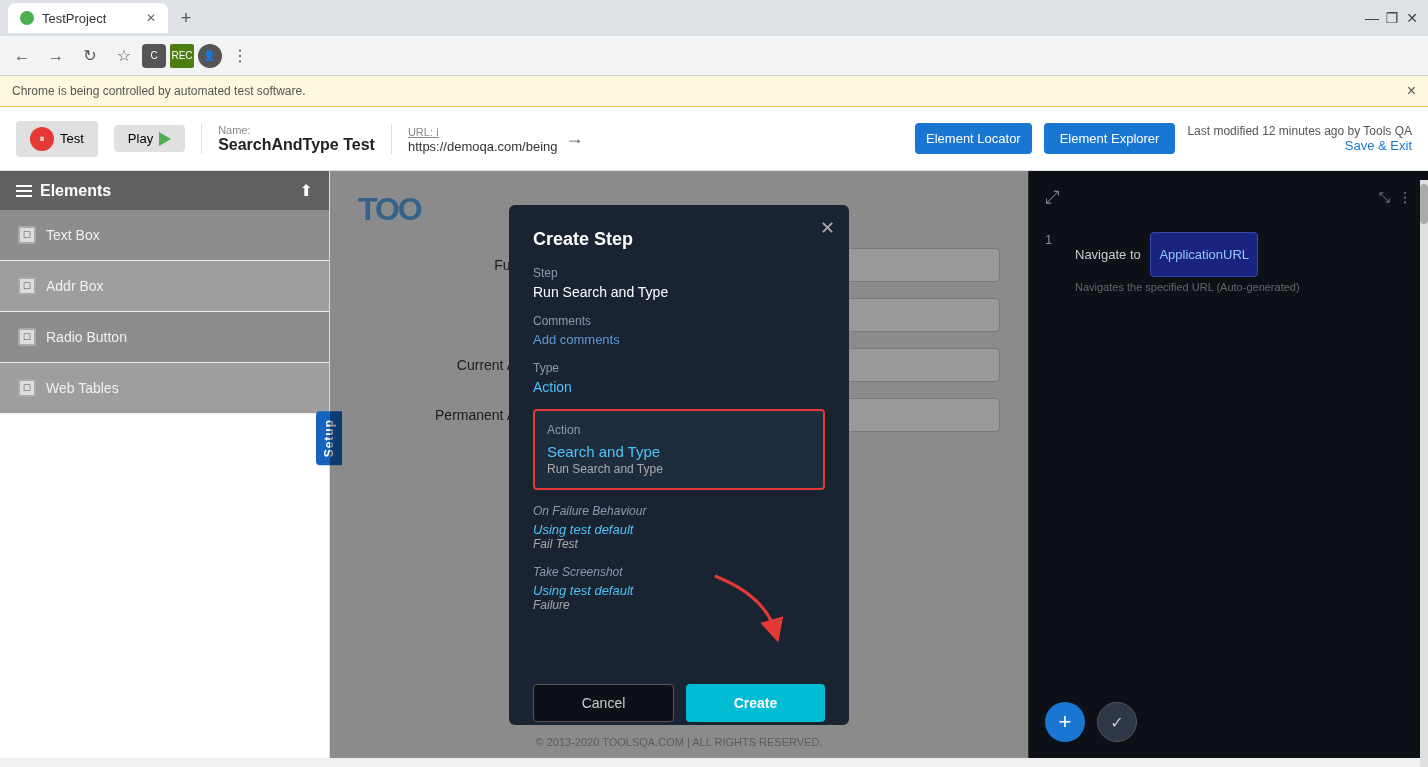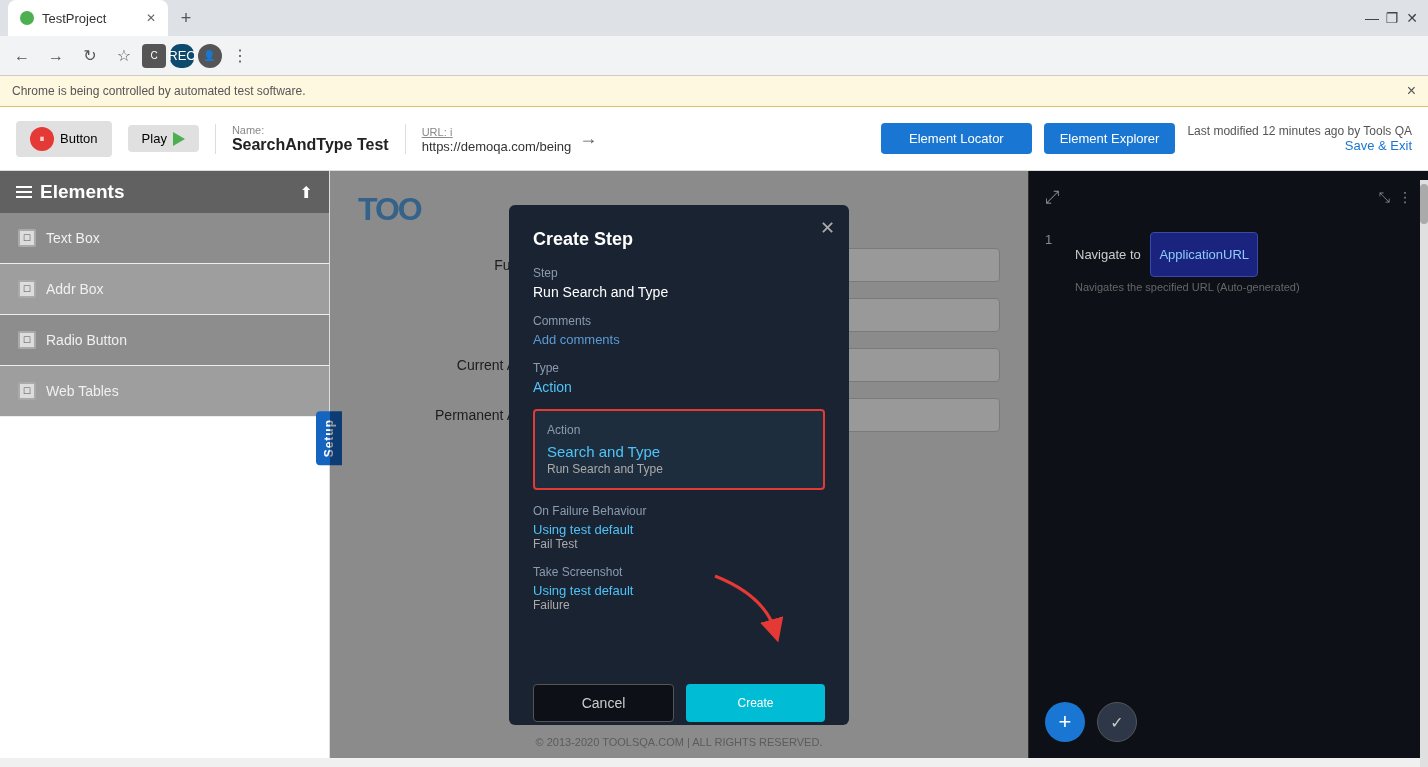--- a/index.html
+++ b/index.html
@@ -1,18 +1,18 @@
 <!DOCTYPE html>
 <html><head>
   <meta charset="utf-8">
   <style>
     * { margin: 0; padding: 0; box-sizing: border-box; }
     body { font-family: 'Segoe UI', Arial, sans-serif; background: #f0f0f0; width: 1428px; height: 767px; overflow: hidden; position: relative; }
     .tab-bar { display: flex; align-items: center; height: 36px; background: #dee1e6; padding: 0 8px; }
-    .browser-tab { display: flex; align-items: center; background: #fff; border-radius: 8px 8px 0 0; padding: 0 12px; height: 36px; font-size: 13px; color: #333; gap: 8px; min-width: 160px; }
+    .browser-tab { display: flex; align-items: center; background: #fff; border-radius: 8px 8px 0 0; padding: 0 12px; height: 30px; font-size: 13px; color: #333; gap: 8px; min-width: 160px; }
     .browser-tab .favicon { width: 14px; height: 14px; background: #4CAF50; border-radius: 50%; display: inline-block; }
     .close-tab-btn { font-size: 12px; color: #666; cursor: pointer; margin-left: auto; }
     .new-tab-btn { margin-left: 4px; width: 28px; height: 28px; display: flex; align-items: center; justify-content: center; font-size: 18px; color: #555; cursor: pointer; }
     .window-controls { margin-left: auto; display: flex; gap: 4px; align-items: center; }
     .win-btn { width: 16px; height: 16px; display: flex; align-items: center; justify-content: center; font-size: 14px; color: #444; cursor: pointer; }
 
     .address-bar-row { display: flex; align-items: center; background: #f1f3f4; height: 40px; padding: 0 8px; gap: 6px; border-bottom: 1px solid #ccc; }
     .nav-btn { width: 28px; height: 28px; display: flex; align-items: center; justify-content: center; font-size: 16px; color: #555; cursor: pointer; border-radius: 50%; }
     .address-input { flex: 1; height: 28px; border-radius: 14px; border: none; background: #fff; padding: 0 12px; font-size: 12px; color: #333; border: 1px solid #ccc; outline: none; }
     .ext-icons { display: flex; gap: 4px; align-items: center; }
@@ -26,32 +26,32 @@
     .pause-icon { width: 24px; height: 24px; background: #e53935; border-radius: 50%; display: flex; align-items: center; justify-content: center; color: #fff; font-size: 10px; }
     .play-btn { display: flex; align-items: center; gap: 6px; background: #e0e0e0; border: none; border-radius: 4px; padding: 6px 14px; cursor: pointer; font-size: 13px; }
     .test-info { border-left: 1px solid #ddd; padding-left: 16px; }
     .test-label { font-size: 11px; color: #888; }
     .test-name { font-size: 16px; font-weight: 600; color: #222; }
     .url-info { border-left: 1px solid #ddd; padding-left: 16px; display: flex; align-items: center; gap: 8px; }
     .url-label { font-size: 11px; color: #888; text-decoration: underline; }
     .url-value { font-size: 13px; color: #333; }
     .url-arrow { font-size: 18px; color: #555; }
     .toolbar-actions { margin-left: auto; display: flex; align-items: center; gap: 12px; }
-    .elem-locator-btn { background: #1976d2; color: #fff; border: none; border-radius: 4px; padding: 8px 28px; font-size: 13px; cursor: pointer; }
+    .elem-locator-btn { background: #1976d2; color: #fff; border: none; border-radius: 4px; padding: 8px 11px; font-size: 13px; cursor: pointer; }
     .elem-explorer-btn { background: #1976d2; color: #fff; border: none; border-radius: 4px; padding: 8px 16px; font-size: 13px; cursor: pointer; }
     .save-info { font-size: 12px; color: #555; text-align: right; }
     .save-exit-link { color: #1976d2; cursor: pointer; font-size: 13px; font-weight: 500; }
 
     
     .main-area { display: flex; height: calc(767px - 180px); }
 
     
     .left-sidebar { width: 330px; background: #fff; border-right: 1px solid #ddd; display: flex; flex-direction: column; }
     .elements-header { display: flex; align-items: center; justify-content: space-between; padding: 10px 16px; background: #616161; color: #fff; }
-    .elements-title { display: flex; align-items: center; gap: 8px; font-size: 19px; font-weight: 600; }
+    .elements-title { display: flex; align-items: center; gap: 8px; font-size: 16px; font-weight: 600; }
     .hamburger { display: flex; flex-direction: column; gap: 3px; }
     .hamburger span { display: block; width: 16px; height: 2px; background: #fff; }
     .upload-icon { font-size: 16px; cursor: pointer; }
     .sidebar-item { display: flex; align-items: center; gap: 10px; padding: 16px 18px; border-bottom: 1px solid #eee; font-size: 14px; color: #333; cursor: pointer; background: #8d8d8d; }
     .sidebar-item:nth-child(odd) { background: #9e9e9e; }
     .sidebar-item:nth-child(even) { background: #8d8d8d; }
     .sidebar-item-icon { width: 18px; height: 18px; border: 2px solid #aaa; border-radius: 2px; display: flex; align-items: center; justify-content: center; font-size: 9px; color: #555; background: #ddd; }
     .sidebar-item-text { color: #f0f0f0; font-size: 14px; }
     .setup-side { position: absolute; left: 0; top: 580px; background: #1565c0; color: #fff; padding: 8px 6px; font-size: 12px; font-weight: 600; writing-mode: vertical-rl; text-orientation: mixed; transform: rotate(180deg); border-radius: 0 4px 4px 0; cursor: pointer; letter-spacing: 1px; }
 
@@ -84,27 +84,27 @@
     .modal-title { font-size: 18px; font-weight: 600; color: #fff; margin-bottom: 16px; }
     .modal-section { margin-bottom: 14px; }
     .modal-label { font-size: 12px; color: #8a9bb0; margin-bottom: 4px; }
     .modal-value { font-size: 14px; color: #fff; font-weight: 500; }
     .modal-value-link { font-size: 13px; color: #5b9bd5; cursor: pointer; }
     .modal-type-value { font-size: 14px; color: #4fc3f7; }
     .action-box { border: 2px solid #e53935; border-radius: 4px; padding: 12px; background: #1e2d3d; margin-bottom: 14px; }
     .action-label { font-size: 12px; color: #8a9bb0; margin-bottom: 6px; }
     .action-name { font-size: 15px; color: #4fc3f7; font-weight: 500; }
     .action-sub { font-size: 12px; color: #aaa; margin-top: 2px; }
-    .failure-section { margin-bottom: 14px; }
+    .failure-section { margin-bottom: 14px; font-style: italic; }
     .failure-label { font-size: 12px; color: #8a9bb0; margin-bottom: 4px; }
     .failure-value-link { font-size: 13px; color: #4fc3f7; cursor: pointer; }
     .failure-sub { font-size: 12px; color: #aaa; }
     .modal-footer { display: flex; gap: 12px; margin-top: 18px; }
     .cancel-btn { flex: 1; padding: 10px; background: #0d1117; border: 1px solid #555; border-radius: 4px; color: #ccc; font-size: 14px; cursor: pointer; }
-    .create-btn { flex: 1; padding: 10px; background: #00bcd4; border: none; border-radius: 4px; color: #fff; font-size: 12px; font-weight: 400; cursor: pointer; }
+    .create-btn { flex: 1; padding: 10px; background: #00bcd4; border: none; border-radius: 4px; color: #fff; font-size: 14px; font-weight: 700; cursor: pointer; }
 
     .scrollbar-right { position: absolute; right: 0; top: 180px; width: 8px; height: 587px; background: #e0e0e0; }
     .scrollbar-thumb { width: 8px; height: 40px; background: #aaa; border-radius: 4px; margin-top: 4px; }
   </style>
 </head>
 <body>
 
 <div>
 
   <div class="tab-bar">
@@ -121,36 +121,36 @@
     </div>
   </div>
 
   <div class="address-bar-row">
     <span class="nav-btn">←</span>
     <span class="nav-btn">→</span>
     <span class="nav-btn">↻</span>
     <div class="ext-icons">
       <span class="nav-btn">☆</span>
       <div class="ext-icon" style="background:#555;">C</div>
-      <div class="ext-icon" style="background:#0c4a6e; border-radius:10px; font-size:13px;">REC</div>
+      <div class="ext-icon" style="background:#4d7c0f; border-radius:2px; font-size:10px;">REC</div>
       <div class="ext-icon" style="background:#555; border-radius:50%;">👤</div>
       <span class="nav-btn">⋮</span>
     </div>
   </div>
 
   <div class="controlled-bar">
     <span>Chrome is being controlled by automated test software.</span>
     <span style="cursor:pointer; font-size:16px;">×</span>
   </div>
 </div>
 
 <div class="app-toolbar">
   <button class="pause-btn">
     <div class="pause-icon">⏸</div>
-    <span>Button</span>
+    <span>Test</span>
   </button>
   <button class="play-btn">
     <span>Play</span>
     <span style="display:inline-block; width:0; height:0; border-top:7px solid transparent; border-bottom:7px solid transparent; border-left:12px solid #4CAF50;"></span>
   </button>
   <div class="test-info">
     <div class="test-label">Name:</div>
     <div class="test-name">SearchAndType Test</div>
   </div>
   <div class="url-info">

